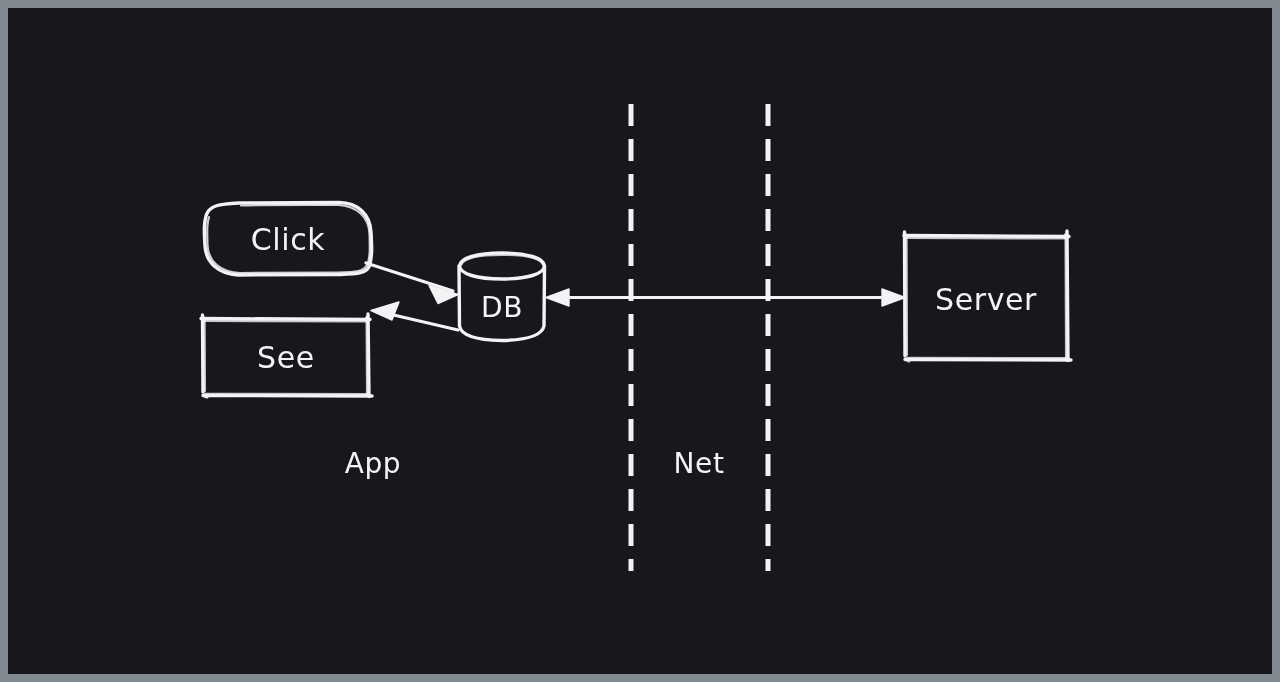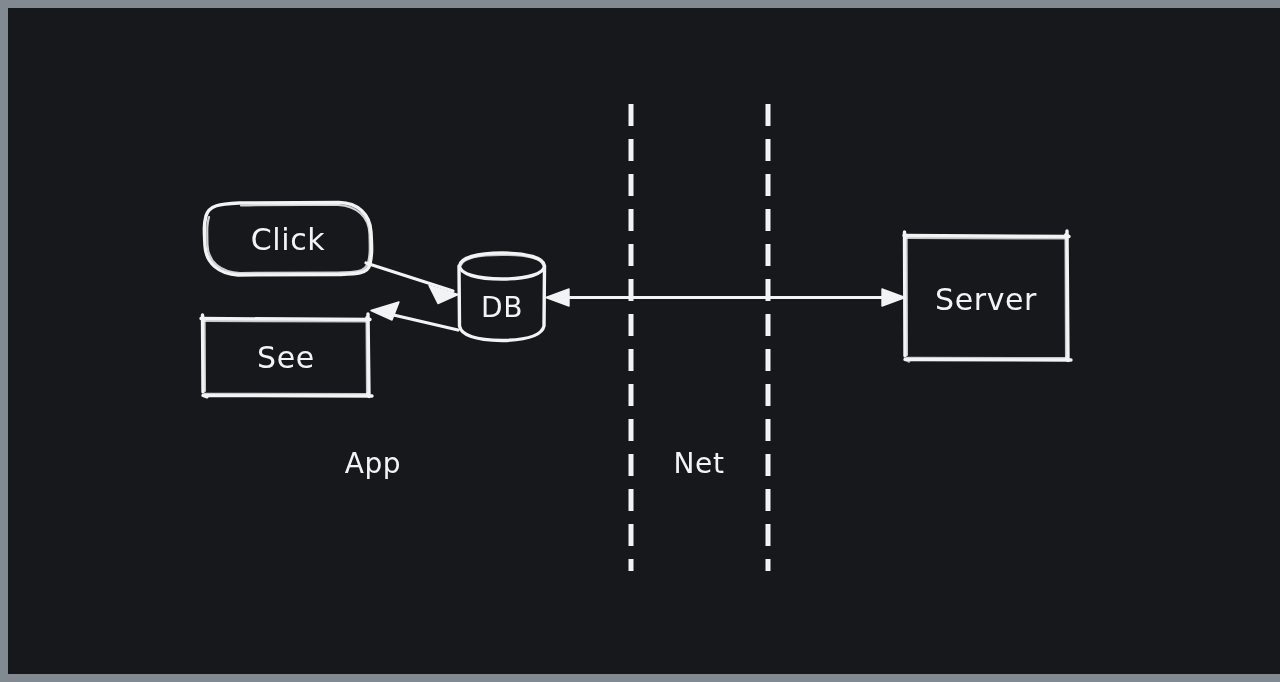--- a/index.html
+++ b/index.html
@@ -22,21 +22,20 @@
     box-sizing: border-box;
   }
   #canvas-area {
     position: absolute;
     left: 8px;
     top: 8px;
     width: 1264px;
     height: 666px;
     background: #16181b;
     overflow: hidden;
-    padding-left: 8px;
   }
   svg#diagram {
     position: absolute;
     left: 0;
     top: 0;
     display: block;
   }
   .sketch-stroke {
     fill: none;
     stroke: #f2f3f5;

